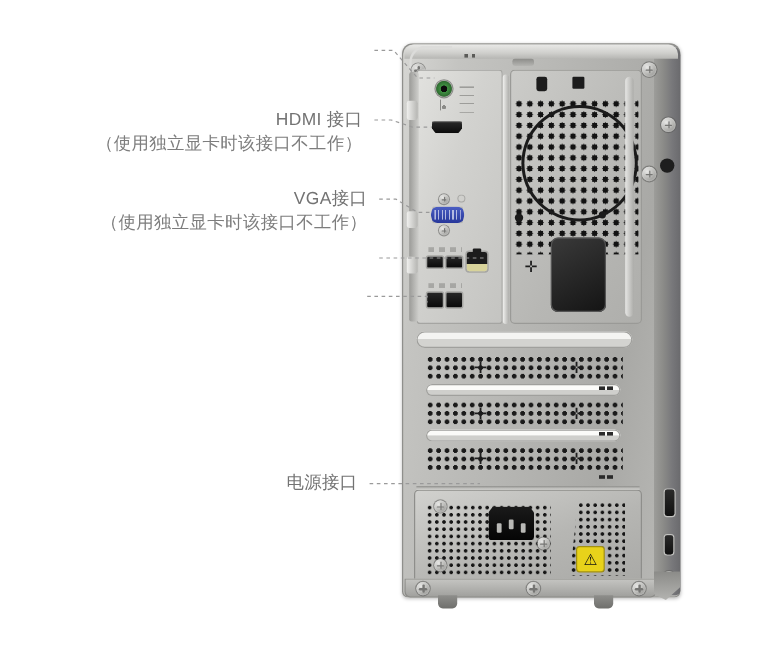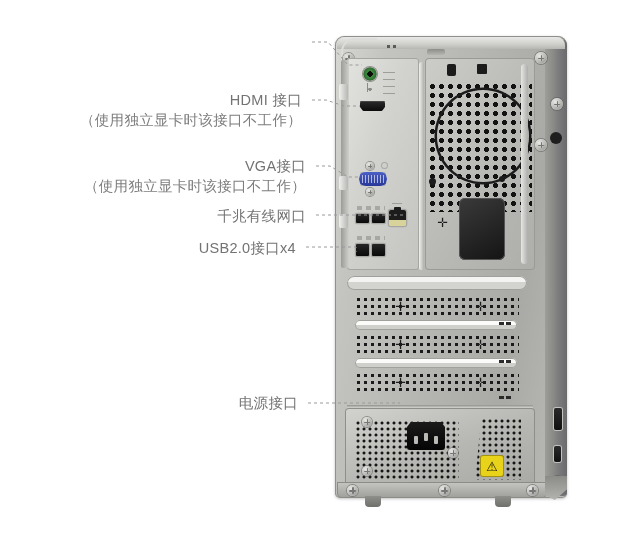--- a/index.html
+++ b/index.html
@@ -284,25 +284,19 @@
   <div class="label" style="left:22px;top:90px;width:280px;">
     <span>HDMI 接口</span>
     <span class="sub">（使用独立显卡时该接口不工作）</span>
   </div>
 
   <div class="label" style="left:22px;top:156px;width:284px;">
     <span>VGA接口</span>
     <span class="sub">（使用独立显卡时该接口不工作）</span>
   </div>
 
-  <div class="label" style="left:126px;top:206px;width:180px;">
-    <span>千兆有线网口</span>
-  </div>
-
-  <div class="label" style="left:116px;top:238px;width:180px;">
-    <span>USB2.0接口x4</span>
-  </div>
+
 
   <div class="label" style="left:126px;top:393px;width:172px;">
     <span>电源接口</span>
   </div>
 
 </div>
 
 </body></html>

